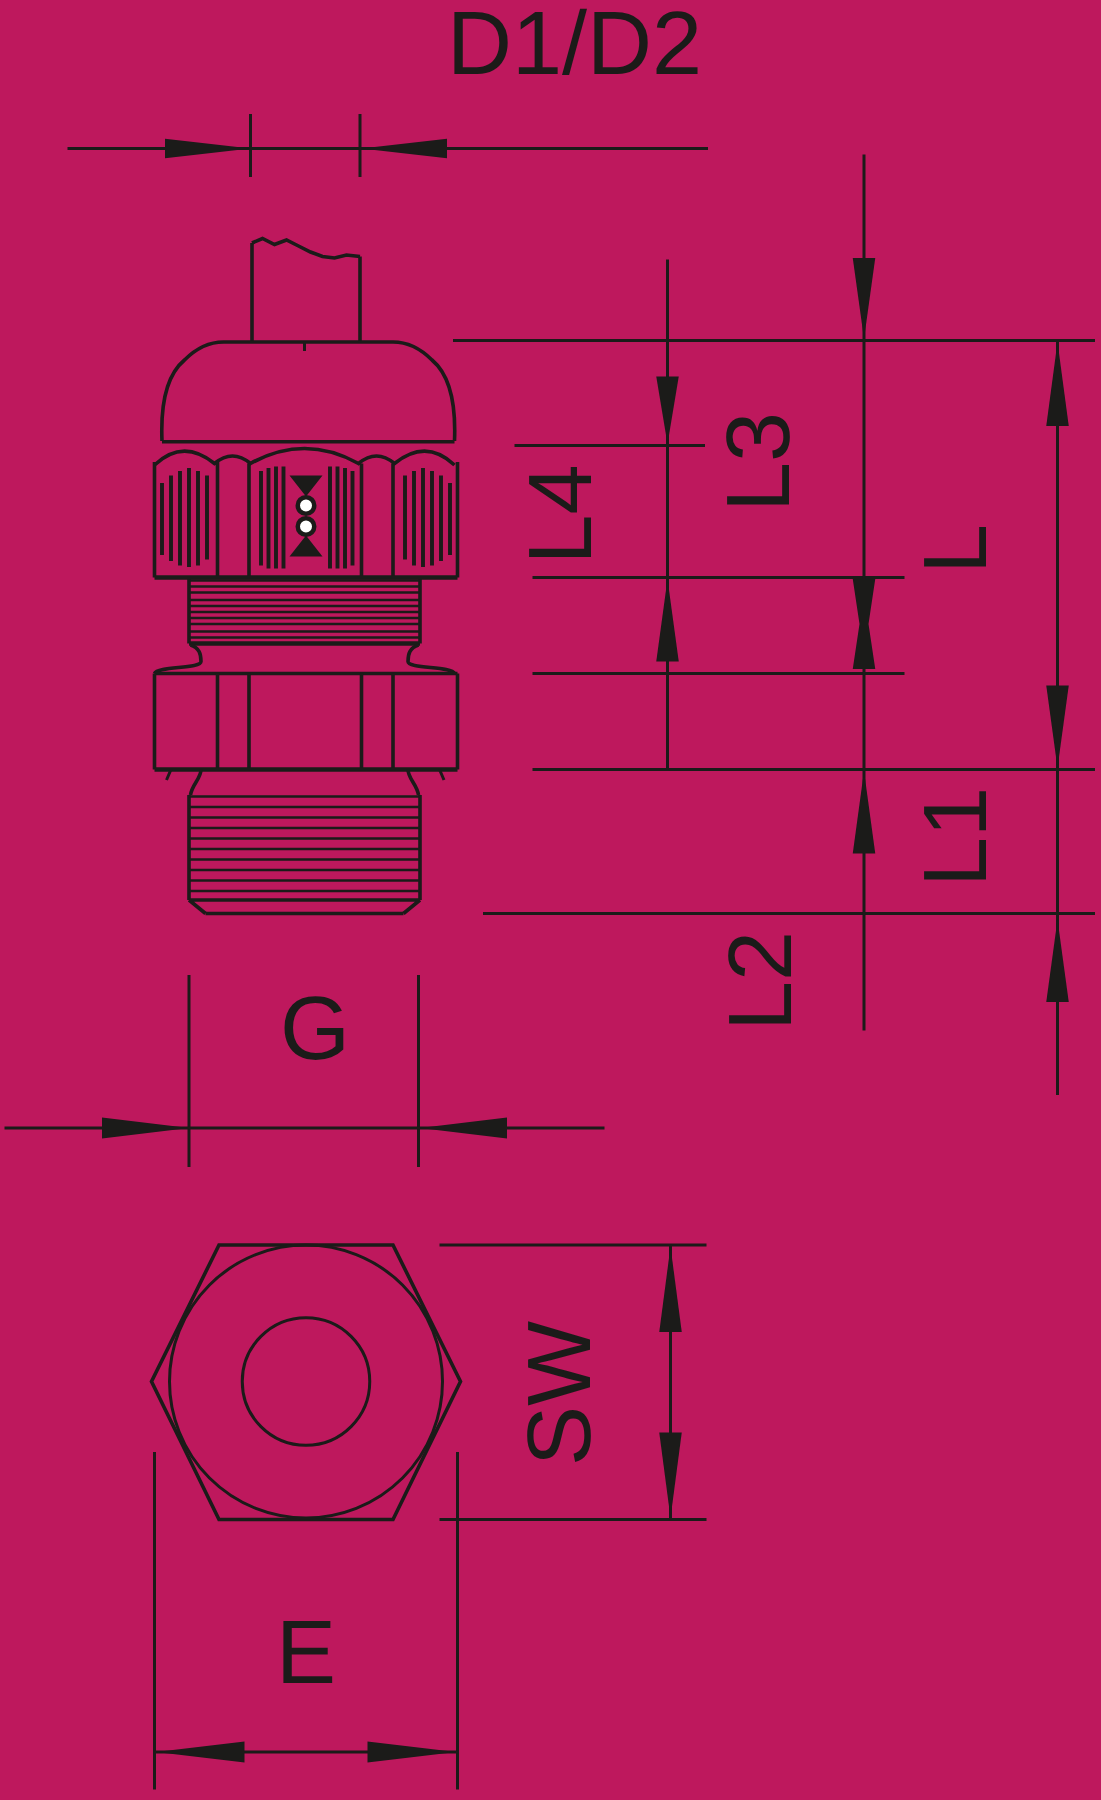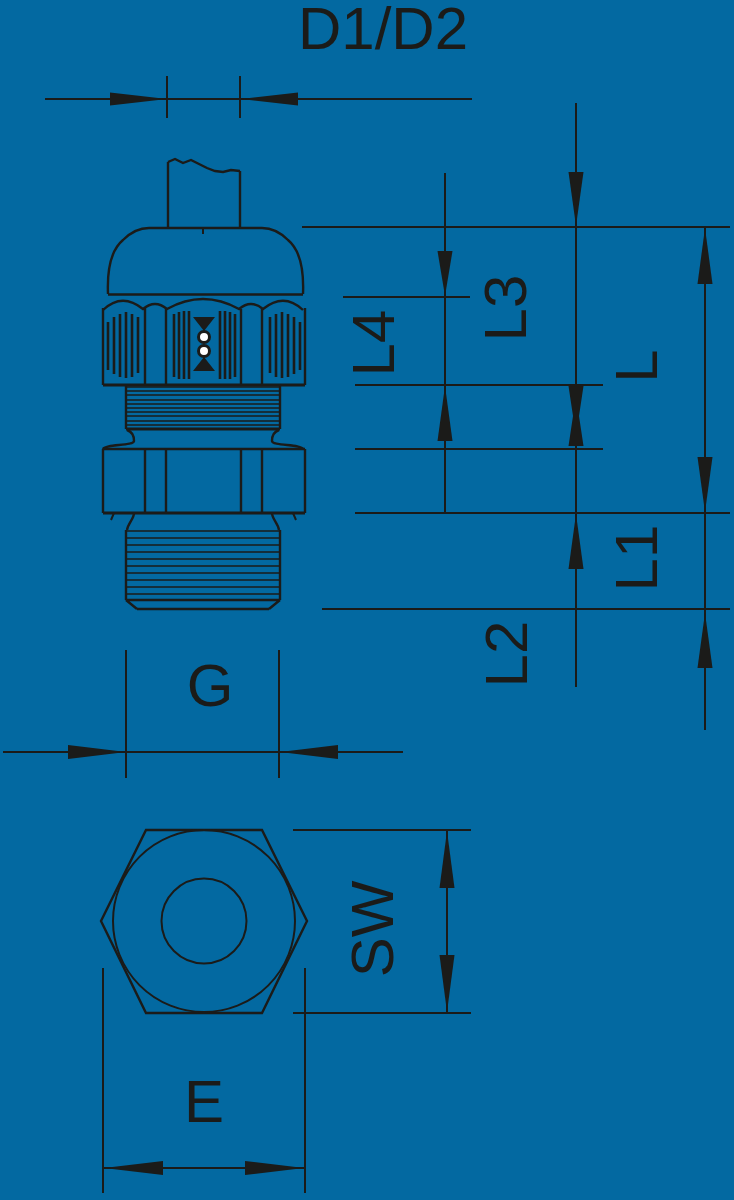--- a/index.html
+++ b/index.html
@@ -1,16 +1,16 @@
 <!DOCTYPE html>
 <html><head>
 <meta charset="utf-8">
 <style>
   html,body{margin:0;padding:0;background:#ffffff;}
-  .stage{position:relative;width:734px;height:1200px;background:#0369a1;overflow:hidden;}
+  .stage{position:relative;width:734px;height:1200px;background:#be185d;overflow:hidden;}
   svg{display:block;width:734px;height:1200px;}
   .ol{stroke:#1b1b19;stroke-width:2.4;fill:none;stroke-linecap:butt;}
   .olb{stroke:#1b1b19;stroke-width:3;fill:none;}
   .thin{stroke:#1b1b19;stroke-width:1.7;fill:none;}
   .dim{stroke:#1b1b19;stroke-width:2;fill:none;}
   .hatch{stroke:#1b1b19;stroke-width:2.6;fill:none;}
   .arr{fill:#1b1b19;stroke:none;}
   .ring{fill:#ffffff;stroke:#1b1b19;stroke-width:3;}
   text{fill:#1b1b19;font-family:"Liberation Sans","DejaVu Sans",sans-serif;font-size:60px;}
 </style>

